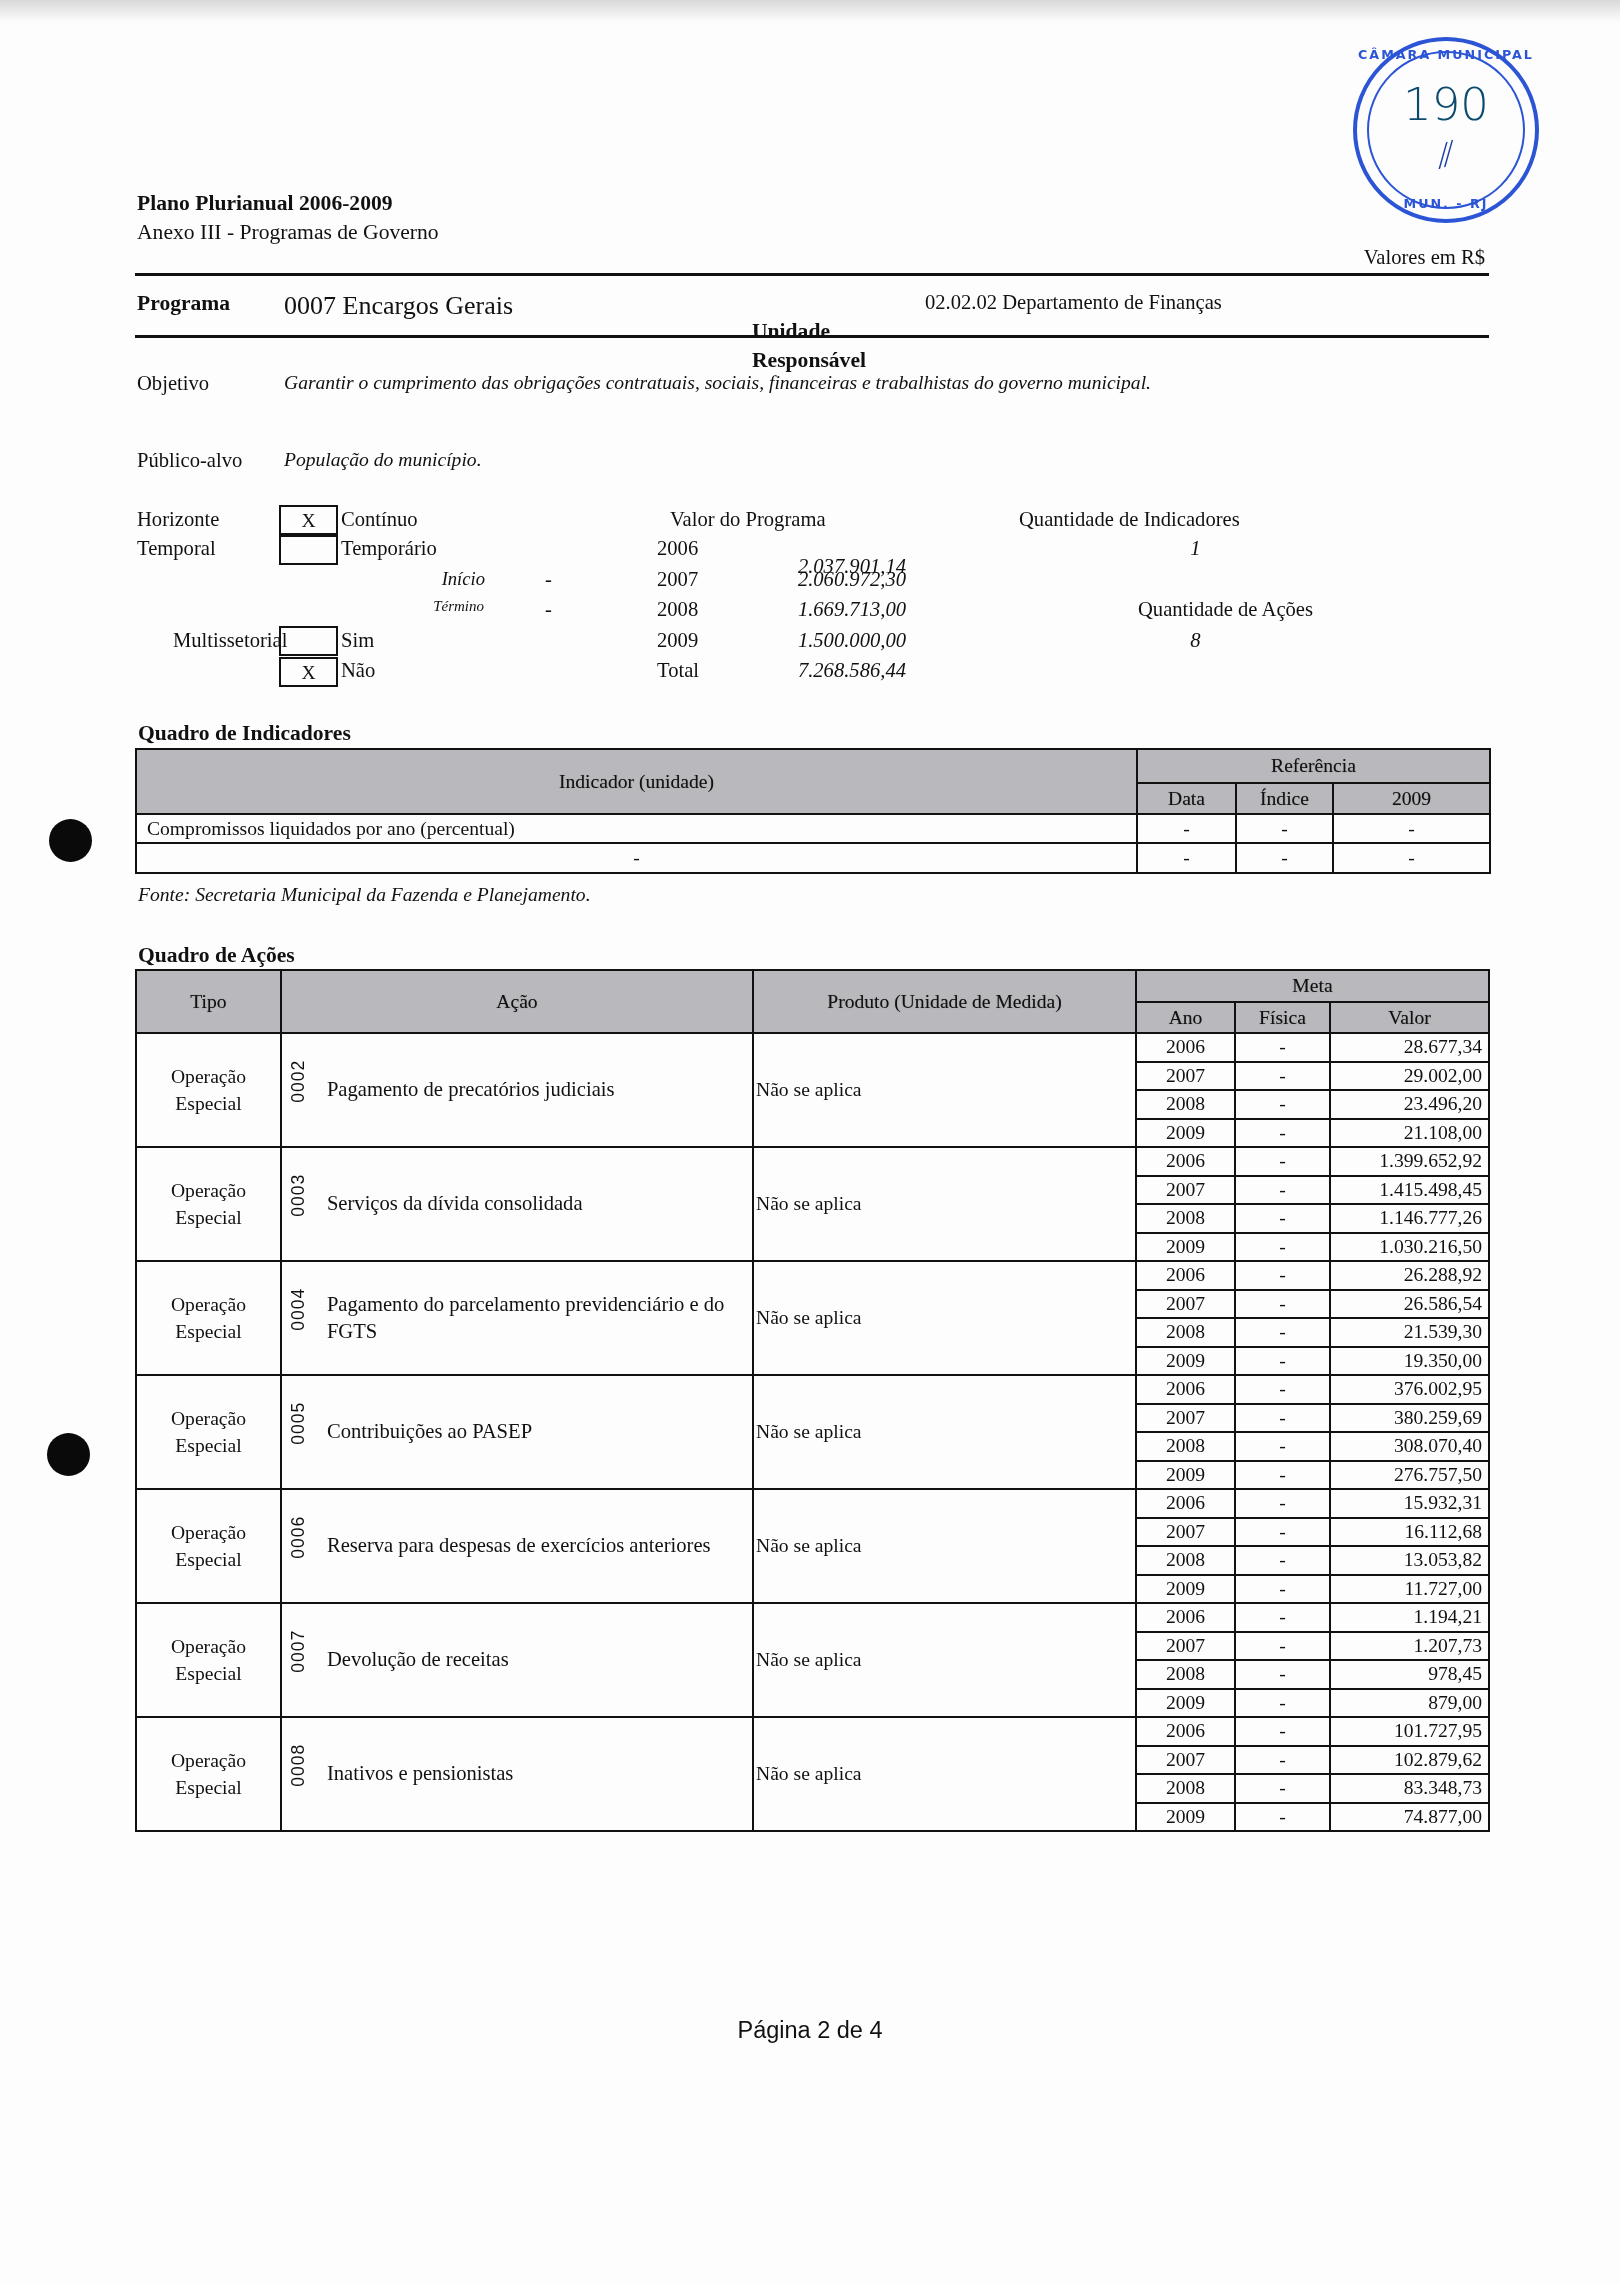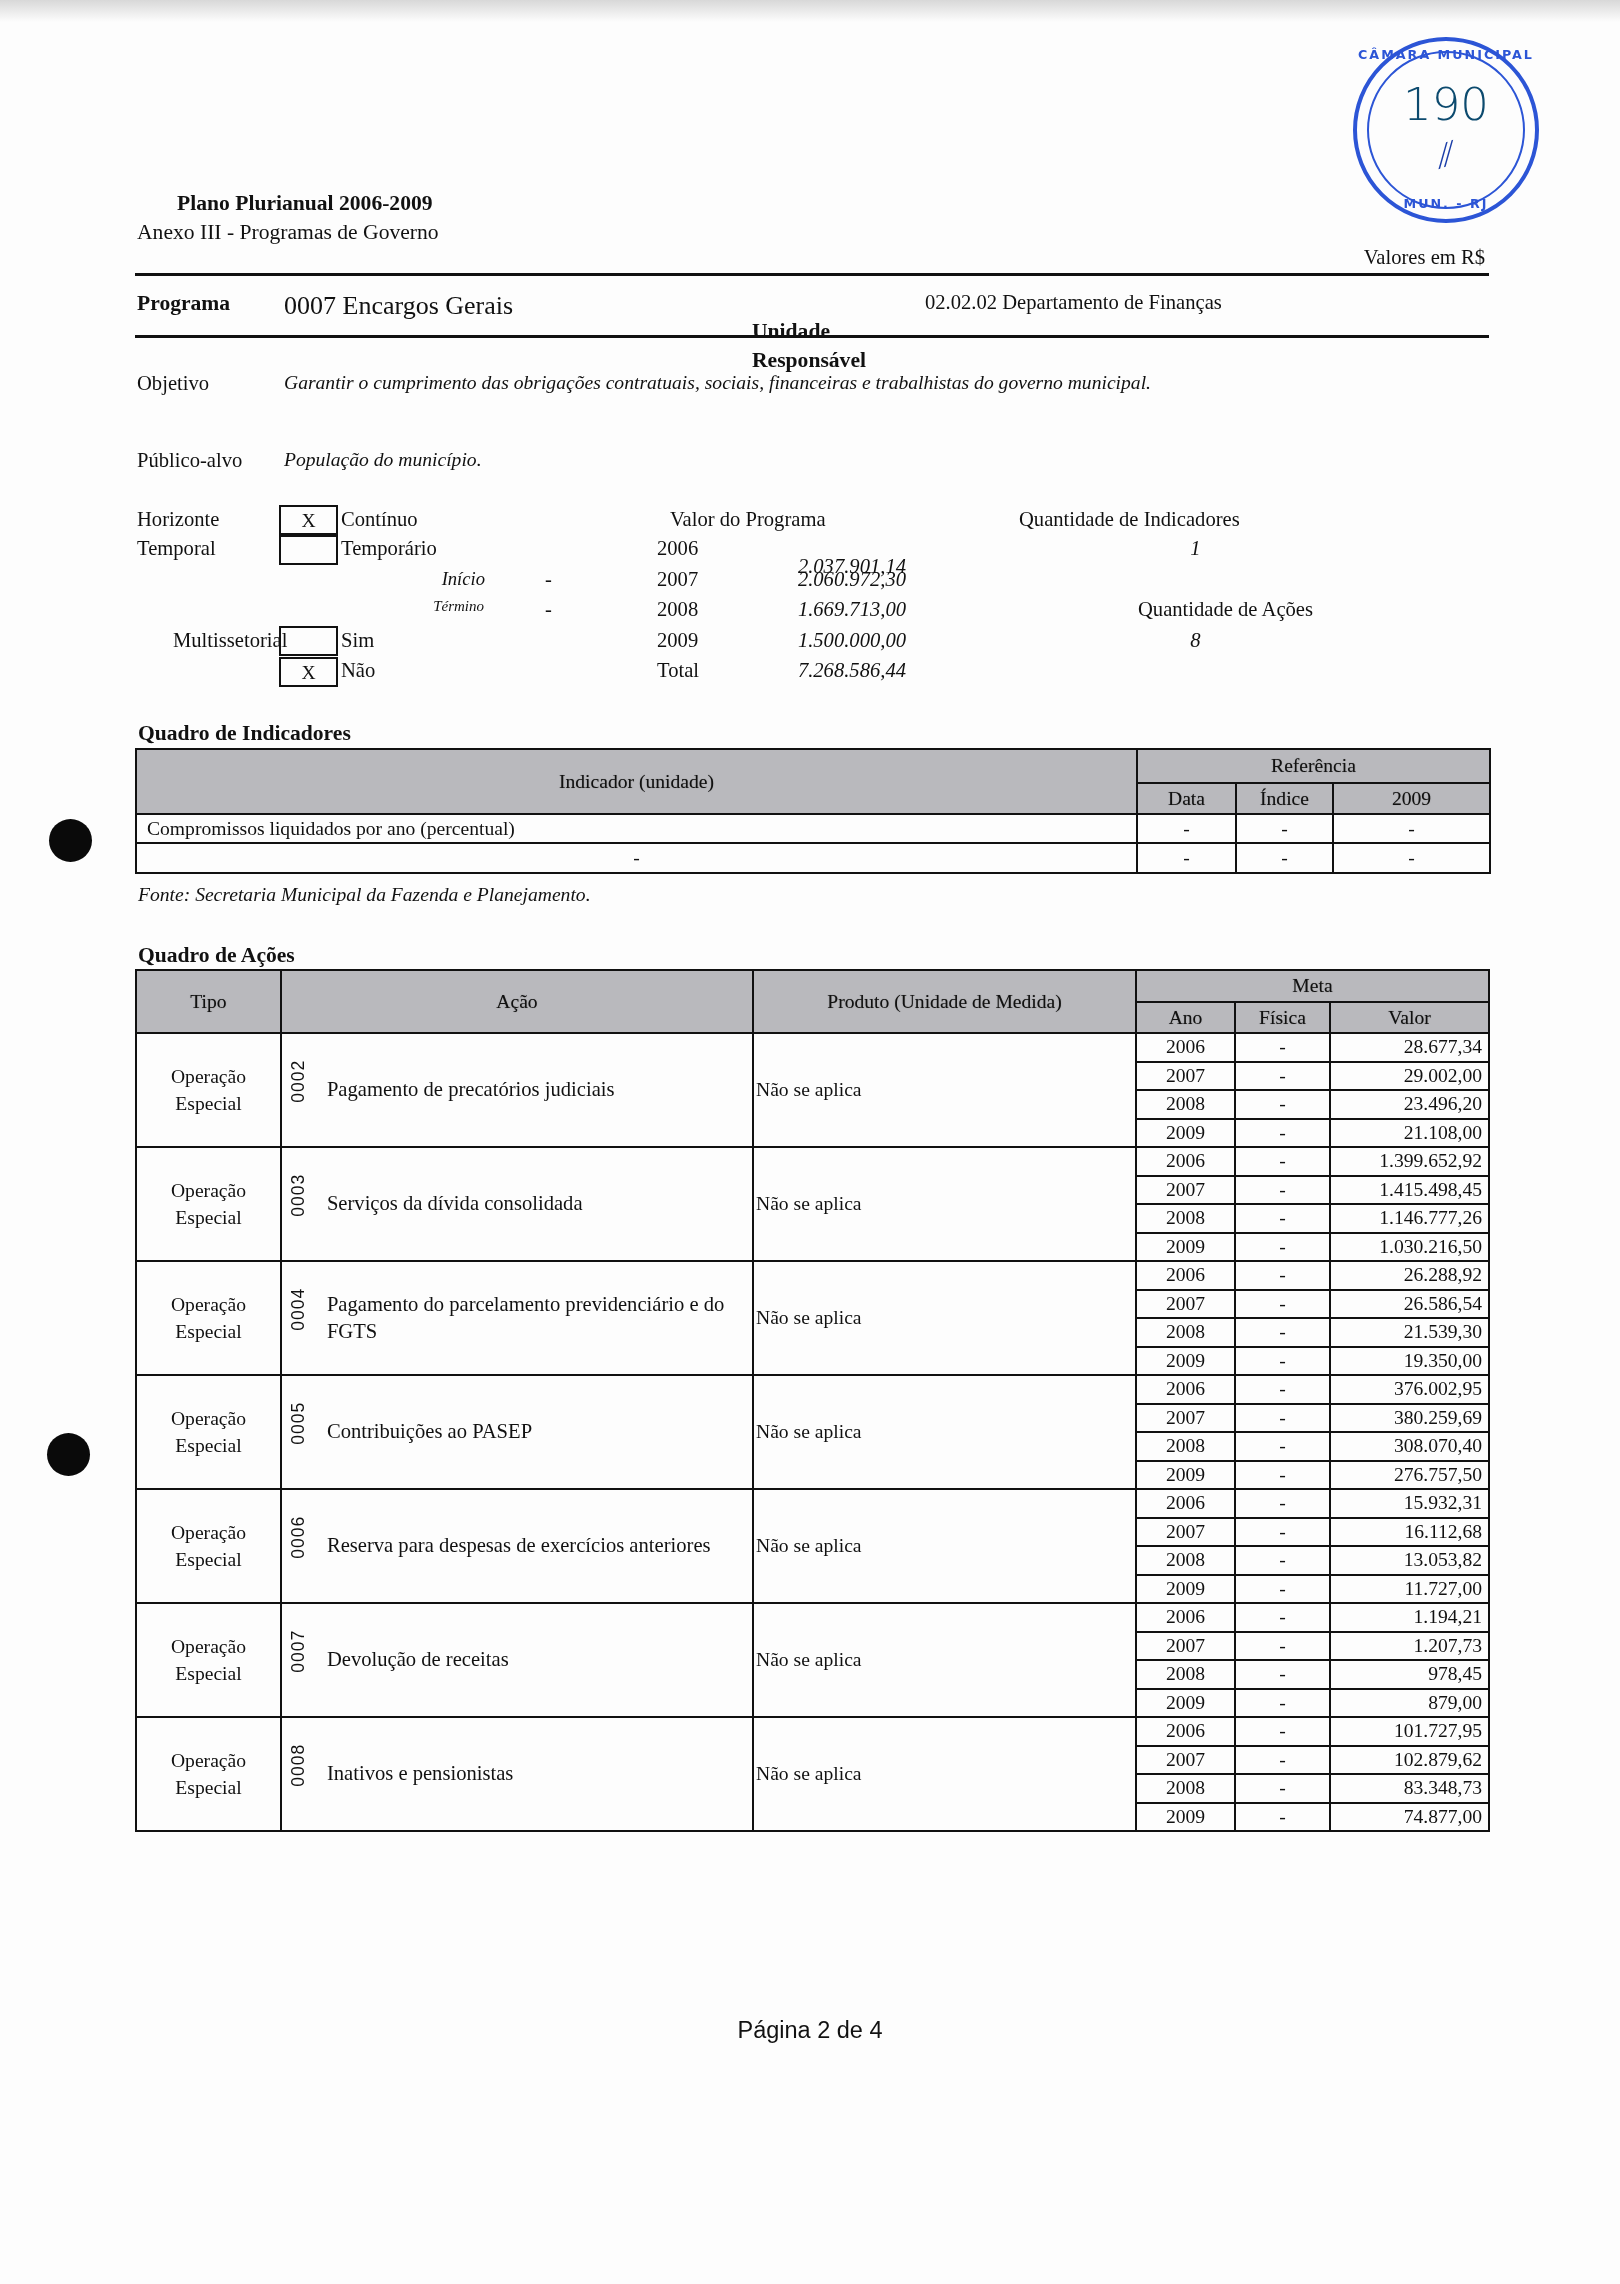--- a/index.html
+++ b/index.html
@@ -3,21 +3,21 @@
 <meta charset="utf-8">
 <style>
   html, body { margin:0; padding:0; }
   body {
     width:1620px; height:2285px; position:relative; overflow:hidden;
     background:#fdfdfd; color:#111;
     font-family: "Liberation Serif", "DejaVu Serif", serif;
   }
   .abs { position:absolute; }
   .topshade { left:0; top:0; width:1620px; height:21.6px; background:linear-gradient(#d8d8d8,#fdfdfd); }
-  .title { left:137px; top:191px; font-size:21.6px; font-weight:bold;margin-left:40px; }
+  .title { left:137px; top:191px; font-size:21.6px; font-weight:bold; }
   .subtitle { left:137px; top:220px; font-size:21.6px; }
   .valores { right:135px; top:246px; font-size:20.6px; }
   .hr { left:135px; width:1354px; height:2.9px; background:#111; }
   .prog-label { left:137px; top:291px; font-size:21.6px; font-weight:bold; }
   .prog-value { left:284px; top:291px; font-size:26px; }
   .unid-label { left:752px; top:277px; font-size:21.6px; font-weight:bold; line-height:29px;margin-top:40px; }
   .unid-value { left:925px; top:291px; font-size:20.6px; }
   .lbl { font-size:20.6px; }
   .ital { font-style:italic; }
   .checkbox { width:59px; height:30px; border:2px solid #111; box-sizing:border-box; text-align:center; font-size:19.6px; line-height:27.4px; }

